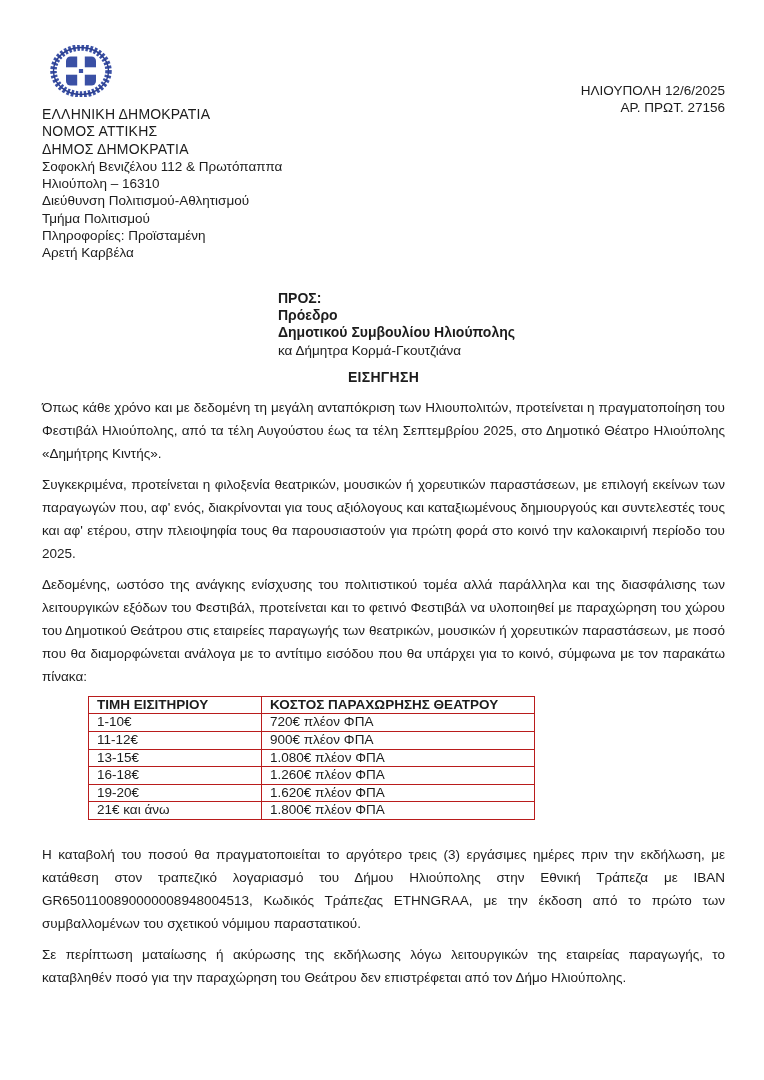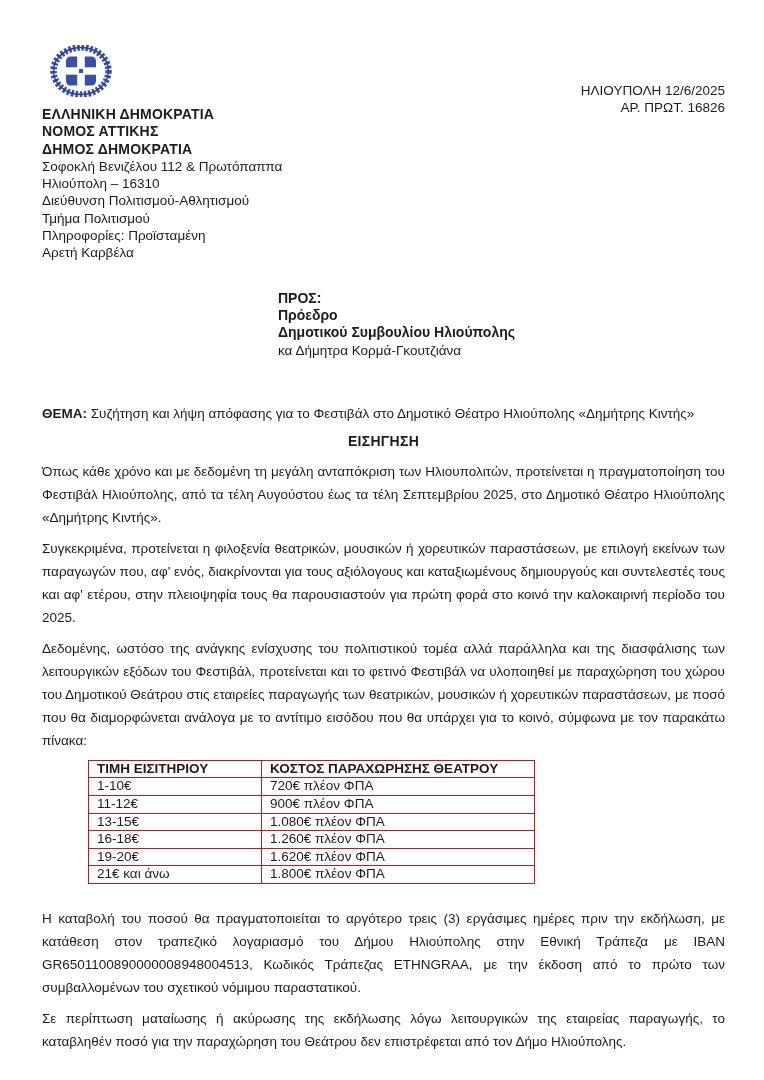--- a/index.html
+++ b/index.html
@@ -15,21 +15,21 @@
   }
   .content {
     padding: 45px 39px 0 42px;
     box-sizing: border-box;
   }
   
   .header-row { display: flex; justify-content: space-between; align-items: flex-start; }
   .header-left { width: 420px; }
   .header-right { width: 222px; padding-top: 37px; font-size: 13.5px; line-height: 17.3px; text-align: right; }
   .emblem-wrap { margin: 0 0 9px 8px; width: 62px; height: 52px; }
-  .org-bold { font-weight: bold; font-size: 14px; line-height: 17.3px; letter-spacing: 0.2px; }
+  .org-bold { font-weight: normal; font-size: 14px; line-height: 17.3px; letter-spacing: 0.2px; }
   .org-line { font-size: 13.5px; line-height: 17.3px; }
   
   .recipient { margin: 28px 0 7px 236px; font-size: 13.5px; line-height: 17.3px; }
   .recipient .b { font-weight: bold; font-size: 14px; }
   
   .subject { margin-top: 43px; font-size: 13.5px; line-height: 23px; text-align: justify; }
   .subject .label { font-weight: bold; }
   
   .section-title { margin: 5px 0 7px 0; text-align: center; font-weight: bold; font-size: 14px; line-height: 23px; letter-spacing: 0.3px; }
   
@@ -74,36 +74,31 @@
         <div class="org-bold">ΔΗΜΟΣ ΔΗΜΟΚΡΑΤΙΑ</div>
         <div class="org-line">Σοφοκλή Βενιζέλου 112 &amp; Πρωτόπαππα</div>
         <div class="org-line">Ηλιούπολη – 16310</div>
         <div class="org-line">Διεύθυνση Πολιτισμού-Αθλητισμού</div>
         <div class="org-line">Τμήμα Πολιτισμού</div>
         <div class="org-line">Πληροφορίες: Προϊσταμένη</div>
         <div class="org-line">Αρετή Καρβέλα</div>
       </div>
       <div class="header-right">
         <div>ΗΛΙΟΥΠΟΛΗ 12/6/2025</div>
-        <div>ΑΡ. ΠΡΩΤ. 16826</div>
+        <div>ΑΡ. ΠΡΩΤ. 27156</div>
       </div>
     </div>
 
     <div class="recipient">
       <div class="b">ΠΡΟΣ:</div>
       <div class="b">Πρόεδρο</div>
       <div class="b">Δημοτικού Συμβουλίου Ηλιούπολης</div>
       <div>κα Δήμητρα Κορμά-Γκουτζιάνα</div>
     </div>
 
-    <div class="subject">
-      <span class="label">ΘΕΜΑ:</span>
-      <span> </span>
-      <span>Συζήτηση και λήψη απόφασης για το Φεστιβάλ στο Δημοτικό Θέατρο Ηλιούπολης «Δημήτρης Κιντής»</span>
-    </div>
 
     <div class="section-title">ΕΙΣΗΓΗΣΗ</div>
 
     <p class="para">Όπως κάθε χρόνο και με δεδομένη τη μεγάλη ανταπόκριση των Ηλιουπολιτών, προτείνεται η πραγματοποίηση του Φεστιβάλ Ηλιούπολης, από τα τέλη Αυγούστου έως τα τέλη Σεπτεμβρίου 2025, στο Δημοτικό Θέατρο Ηλιούπολης «Δημήτρης Κιντής».</p>
     <p class="para">Συγκεκριμένα, προτείνεται η φιλοξενία θεατρικών, μουσικών ή χορευτικών παραστάσεων, με επιλογή εκείνων των παραγωγών που, αφ' ενός, διακρίνονται για τους αξιόλογους και καταξιωμένους δημιουργούς και συντελεστές τους και αφ' ετέρου, στην πλειοψηφία τους θα παρουσιαστούν για πρώτη φορά στο κοινό την καλοκαιρινή περίοδο του 2025.</p>
     <p class="para">Δεδομένης, ωστόσο της ανάγκης ενίσχυσης του πολιτιστικού τομέα αλλά παράλληλα και της διασφάλισης των λειτουργικών εξόδων του Φεστιβάλ, προτείνεται και το φετινό Φεστιβάλ να υλοποιηθεί με παραχώρηση του χώρου του Δημοτικού Θεάτρου στις εταιρείες παραγωγής των θεατρικών, μουσικών ή χορευτικών παραστάσεων, με ποσό που θα διαμορφώνεται ανάλογα με το αντίτιμο εισόδου που θα υπάρχει για το κοινό, σύμφωνα με τον παρακάτω πίνακα:</p>
 
     <table class="fee-table">
       <thead>
         <tr>

